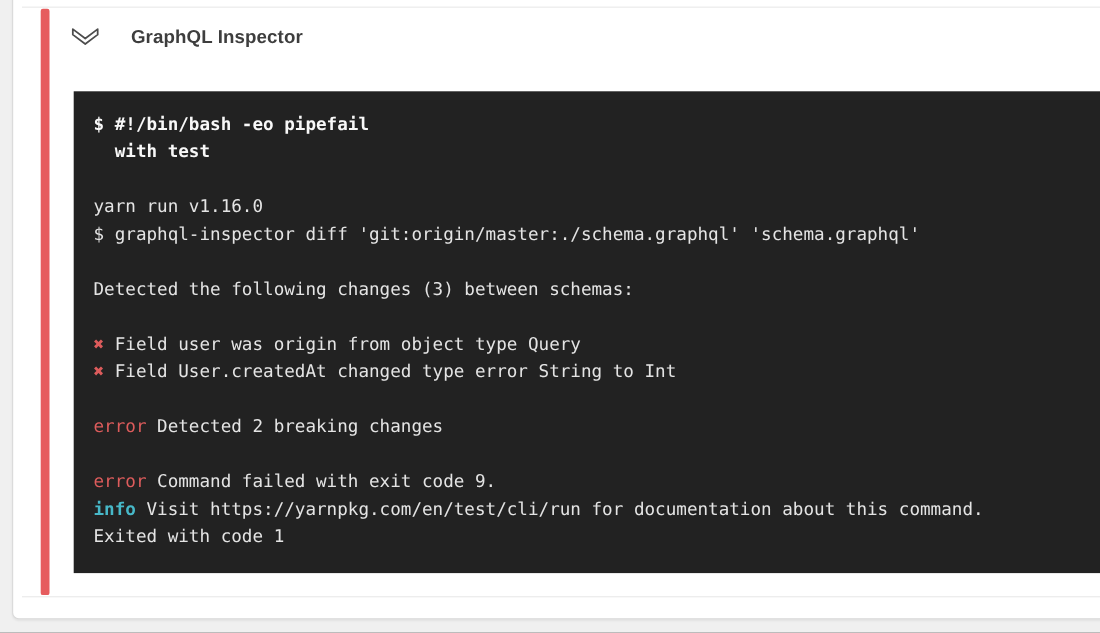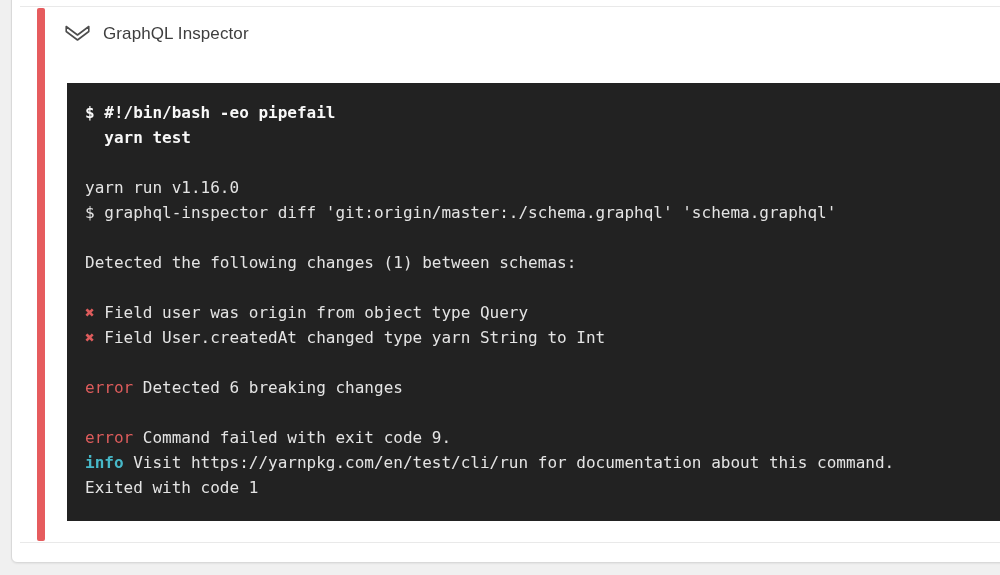--- a/index.html
+++ b/index.html
@@ -53,23 +53,23 @@
     align-items: center;
     cursor: pointer;
   }
   .chevron {
     display: inline-flex;
     width: 28px; height: 23px;
     align-items: center;
     justify-content: center;
   }
   .step-title {
-    margin-left: 12px;
+    margin-left: 28px;
     font-size: 17px;
-    font-weight: normal;
+    font-weight: bold;
     color: #3e3e3e;
     letter-spacing: 0.1px;
   }
   .terminal {
     position: absolute;
     left: 55px; top: 92px;
     right: 0;
     height: 438px;
     background: var(--term-bg, #222222);
     padding: 17px 10px 17px 18px;
@@ -99,31 +99,31 @@
       <span class="chevron">
         <svg width="27" height="22" viewBox="0 0 27 22" aria-hidden="true">
           <path d="M2.2 3.5 L13.5 12 L24.8 3.5 L24.8 8.5 L13.5 17 L2.2 8.5 Z" fill="none" stroke="#4d4d4d" stroke-width="1.6" stroke-linejoin="round"></path>
         </svg>
       </span>
       <span class="step-title">GraphQL Inspector</span>
     </div>
 
     <div class="terminal" id="terminal">
         <div class="term-line"><span class="seg seg-command">$ #!/bin/bash -eo pipefail</span></div>
-        <div class="term-line"><span class="seg seg-command">  yarn test</span></div>
+        <div class="term-line"><span class="seg seg-command">  with test</span></div>
         <div class="term-line"></div>
         <div class="term-line"><span class="seg">yarn run v1.16.0</span></div>
         <div class="term-line"><span class="seg">$ graphql-inspector diff 'git:origin/master:./schema.graphql' 'schema.graphql'</span></div>
         <div class="term-line"></div>
-        <div class="term-line"><span class="seg">Detected the following changes (1) between schemas:</span></div>
+        <div class="term-line"><span class="seg">Detected the following changes (3) between schemas:</span></div>
         <div class="term-line"></div>
         <div class="term-line"><span class="seg seg-error">✖</span><span class="seg"> Field user was origin from object type Query</span></div>
-        <div class="term-line"><span class="seg seg-error">✖</span><span class="seg"> Field User.createdAt changed type yarn String to Int</span></div>
+        <div class="term-line"><span class="seg seg-error">✖</span><span class="seg"> Field User.createdAt changed type error String to Int</span></div>
         <div class="term-line"></div>
-        <div class="term-line"><span class="seg seg-error">error</span><span class="seg"> Detected 6 breaking changes</span></div>
+        <div class="term-line"><span class="seg seg-error">error</span><span class="seg"> Detected 2 breaking changes</span></div>
         <div class="term-line"></div>
         <div class="term-line"><span class="seg seg-error">error</span><span class="seg"> Command failed with exit code 9.</span></div>
         <div class="term-line"><span class="seg seg-info">info</span><span class="seg"> Visit https://yarnpkg.com/en/test/cli/run for documentation about this command.</span></div>
         <div class="term-line"><span class="seg">Exited with code 1</span></div>
       </div>
 
     <div class="divider-bottom"></div>
   </div>
 </div>
 

